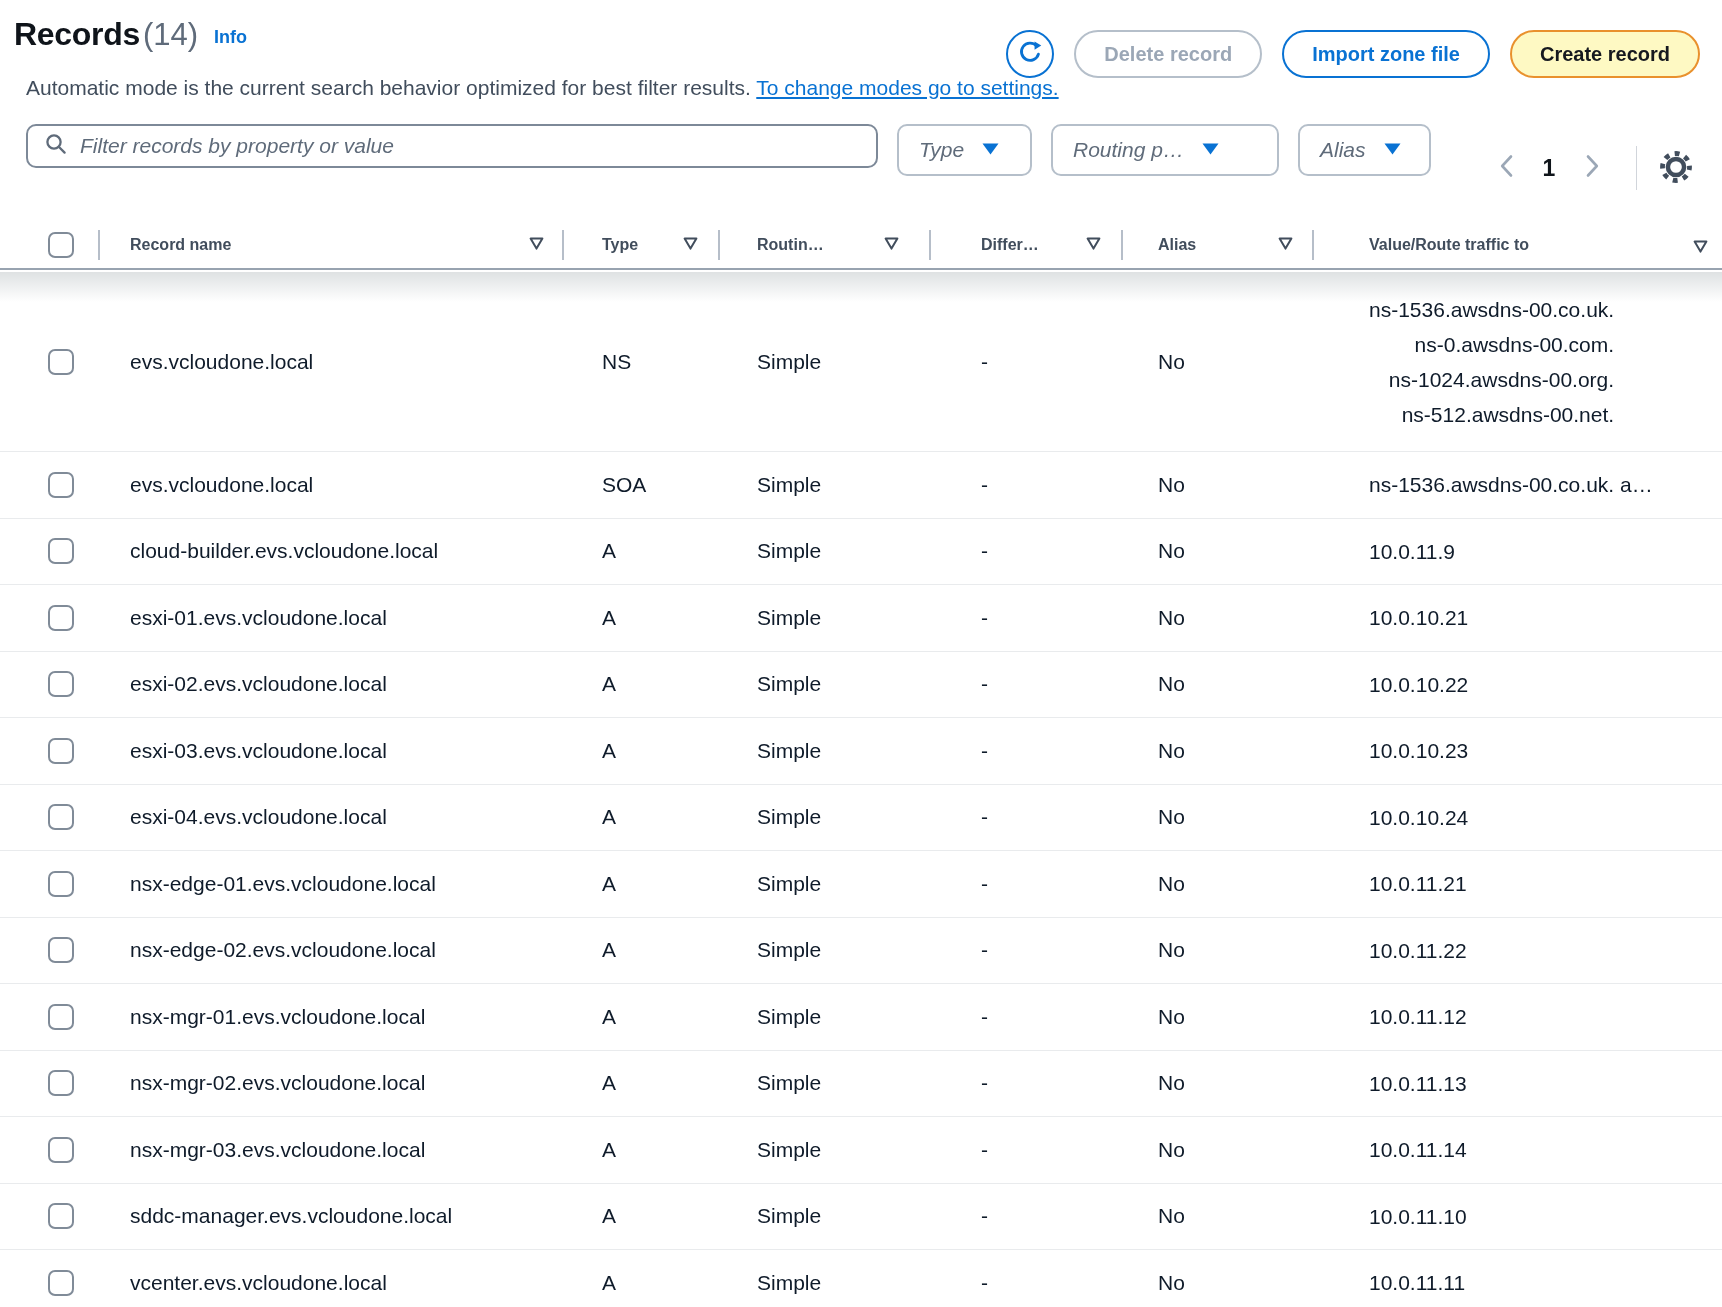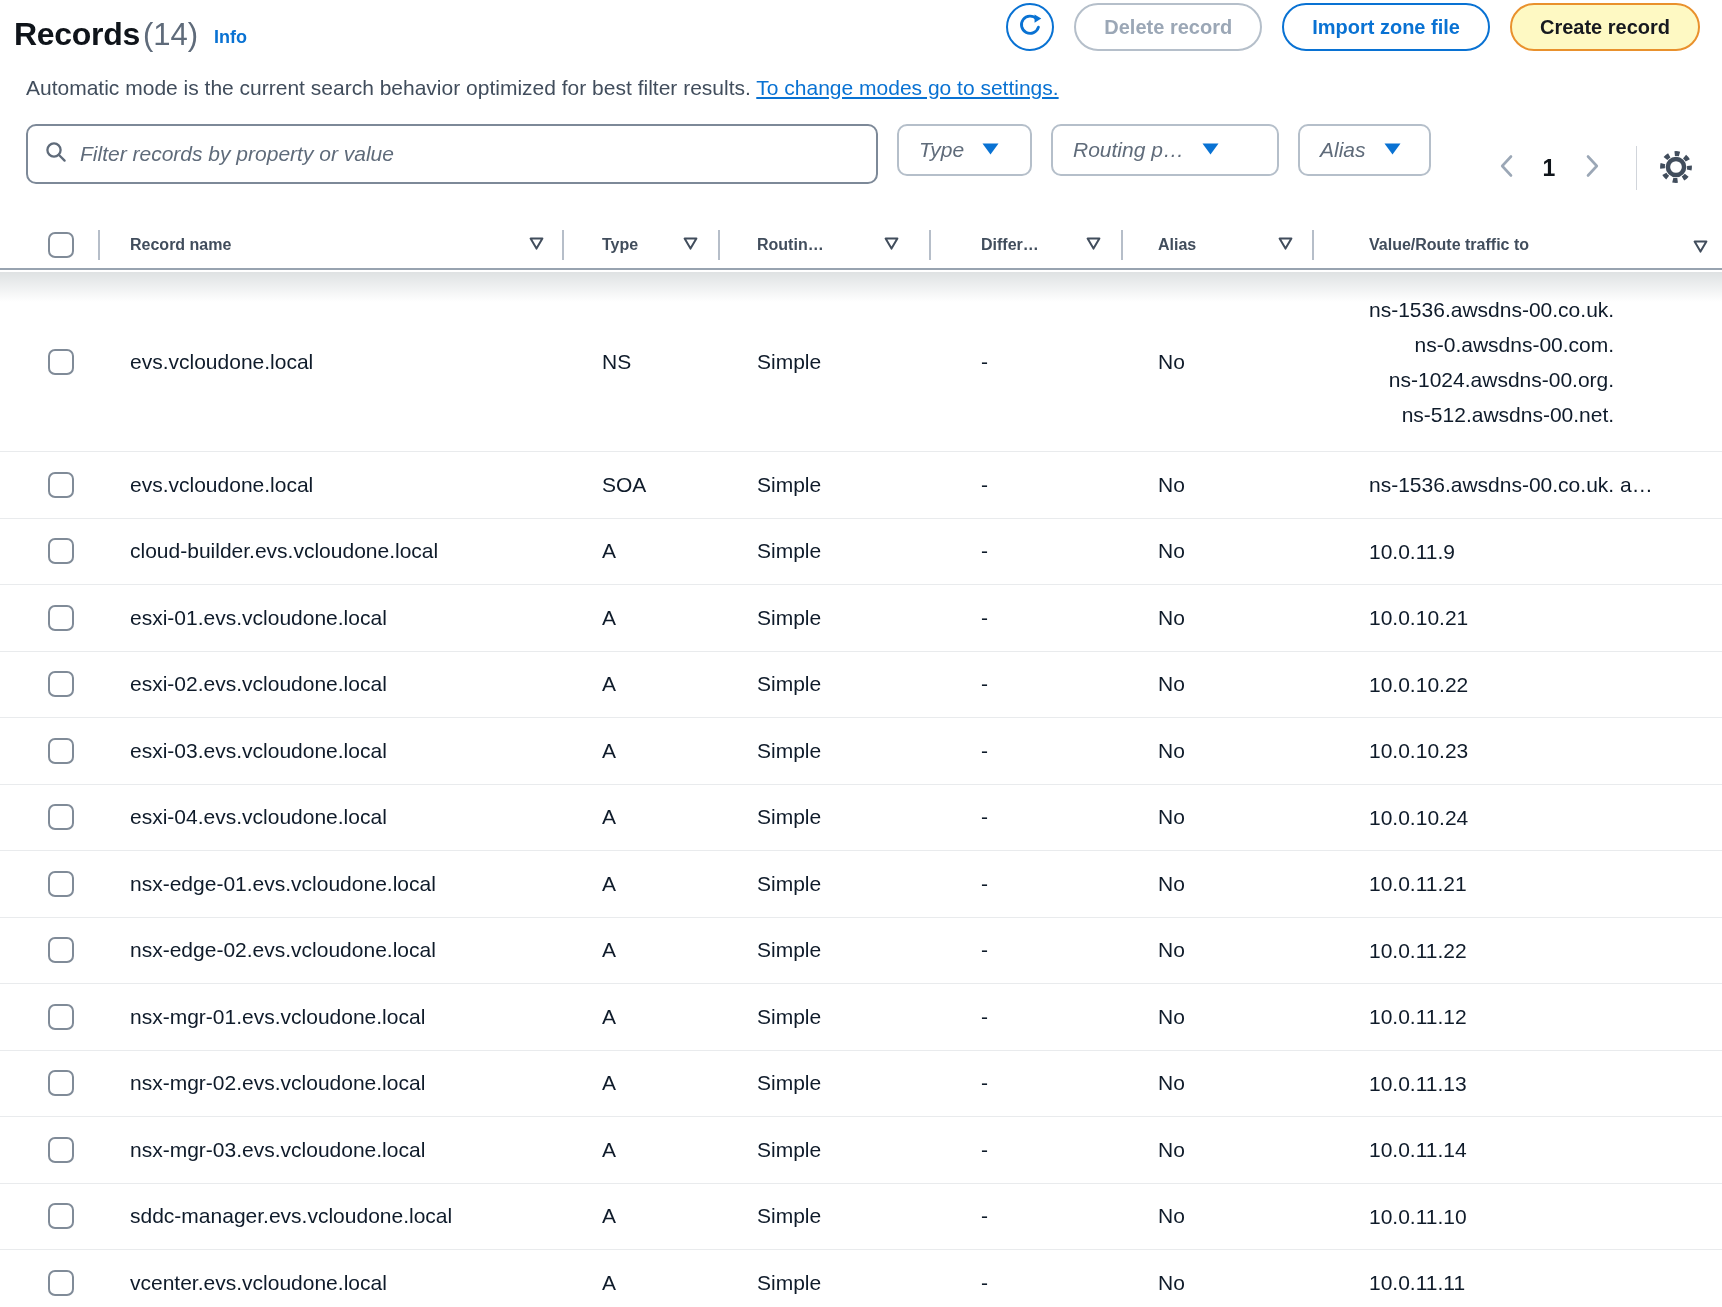--- a/index.html
+++ b/index.html
@@ -7,35 +7,35 @@
     font-family:"Liberation Sans", sans-serif; color:#0f1b2a; }
   .page { position:relative; width:1722px; height:1307px; }
 
   
   .titlebar { position:absolute; left:14px; top:16px; display:flex; align-items:baseline; }
   .title { font-size:32px; font-weight:bold; color:#0f141a; letter-spacing:-0.3px; }
   .count { font-size:31px; font-weight:normal; color:#5f6b7a; margin-left:3px; }
   .info-link { font-size:18px; font-weight:bold; color:#0972d3; margin-left:16px; text-decoration:none; position:relative; top:-2px; cursor:pointer; }
 
   
-  .actions { position:absolute; top:3px; right:22px; display:flex; gap:20px; align-items:center; }
+  .actions { position:absolute; top:30px; right:22px; display:flex; gap:20px; align-items:center; }
   .btn { height:48px; border-radius:24px; background:#fff; font-size:20px; font-weight:bold;
     display:flex; align-items:center; justify-content:center; cursor:pointer; padding:0 28px; }
   .btn-icon { width:48px; height:48px; padding:0; border:2px solid #0972d3; border-radius:50%; }
   .btn-disabled { border:2px solid #b5bfca; color:#9ba7b6; cursor:default; }
   .btn-secondary { border:2px solid #0972d3; color:#0972d3; }
   .btn-primary { border:2px solid #e9912d; background:#fef9c3; color:#16191f; }
 
   
   .banner { position:absolute; left:26px; top:76px; font-size:21px; color:#414d5c; }
   .banner a { color:#0972d3; text-decoration:underline; cursor:pointer; }
 
   
   .filterbar { position:absolute; left:26px; top:124px; display:flex; gap:19px; height:52px; }
-  .searchbox { width:852px; height:60px; border:2px solid #7d8998; border-radius:10px;
+  .searchbox { width:852px; height:44px; border:2px solid #7d8998; border-radius:10px;
     display:flex; align-items:center; padding:12px 16px; background:#fff; }
   .searchbox input { border:none; outline:none; flex:1; font-size:21px; font-style:italic;
     color:#5f6b7a; margin-left:12px; font-family:"Liberation Sans", sans-serif; background:transparent; }
   .searchbox input::placeholder { color:#5f6b7a; opacity:1; }
   .dropdown { height:52px; border:2px solid #b5bfca; border-radius:10px; background:#fff;
     display:flex; align-items:center; gap:18px; padding:0 20px; cursor:pointer; }
   .dropdown .dd-label { font-size:21px; font-style:italic; color:#5f6b7a; white-space:nowrap; }
   .dd-type { width:135px; } .dd-routing { width:228px; } .dd-alias { width:133px; }
   .dropdown svg { margin-left:auto; flex:none; }
 

